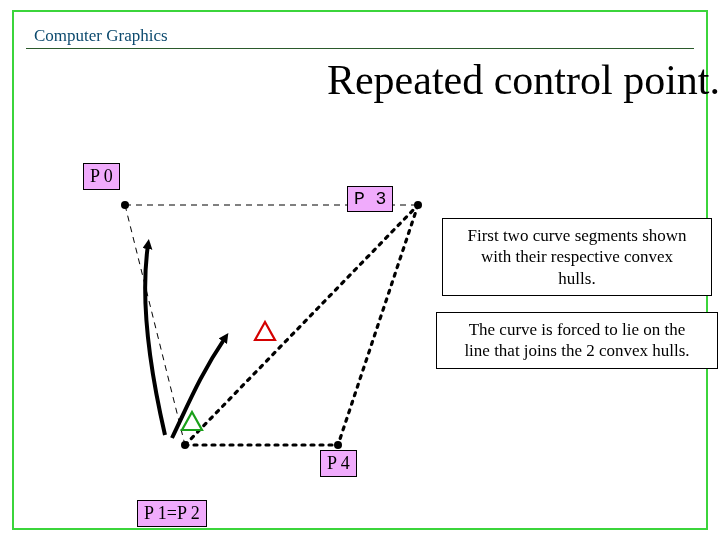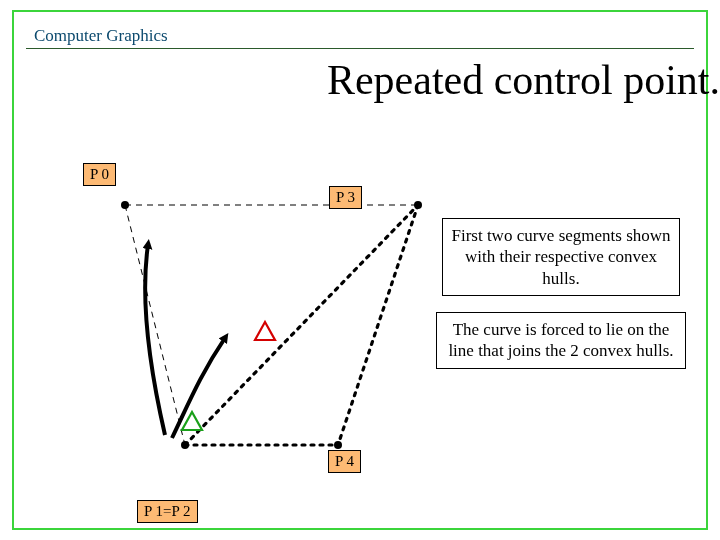--- a/index.html
+++ b/index.html
@@ -45,32 +45,32 @@
   .diagram {
     position: absolute;
     left: 30px;
     top: 150px;
     width: 660px;
     height: 360px;
   }
   .pt-label {
     position: absolute;
     border: 1px solid #000;
-    background: #fdba74;
-    font-size: 15px;
+    background: #f0abfc;
+    font-size: 18px;
     padding: 2px 6px;
     white-space: nowrap;
   }
   .text-box {
     position: absolute;
     border: 1px solid #000;
     background: #fff;
     font-size: 17px;
     text-align: center;
-    padding: 6px 8px;
+    padding: 6px 24px;
     line-height: 1.25;
   }
 </style>
 </head>
 <body>
 
 <div class="outer-border"></div>
 
 <div class="header-label">Computer Graphics</div>
 <div class="header-rule"></div>
@@ -102,20 +102,20 @@
     <polygon points="162,262 172,280 152,280" fill="#fff" stroke="#1aa01a" stroke-width="2.2"></polygon>
 
     <circle cx="95" cy="55" r="4" fill="#000"></circle>
     <circle cx="155" cy="295" r="4" fill="#000"></circle>
     <circle cx="388" cy="55" r="4" fill="#000"></circle>
     <circle cx="308" cy="295" r="4" fill="#000"></circle>
   </svg>
 
   
   <div class="pt-label" style="left:53px; top:13px;">P 0</div>
-  <div class="pt-label" style="left:299px; top:36px;">P 3</div>
+  <div class="pt-label" style="left:317px; top:36px;font-family:Liberation Mono, monospace;">P 3</div>
   <div class="pt-label" style="left:107px; top:302px;margin-top:48px;">P 1=P 2</div>
-  <div class="pt-label" style="left:298px; top:300px;">P 4</div>
+  <div class="pt-label" style="left:290px; top:300px;">P 4</div>
 
   
   <div class="text-box" style="left:412px; top:68px; width:220px;">First two curve segments shown with their respective convex hulls.</div>
   <div class="text-box" style="left:406px; top:162px; width:232px;">The curve is forced to lie on the line that joins the 2 convex hulls.</div>
 </div>
 
 </body></html>

